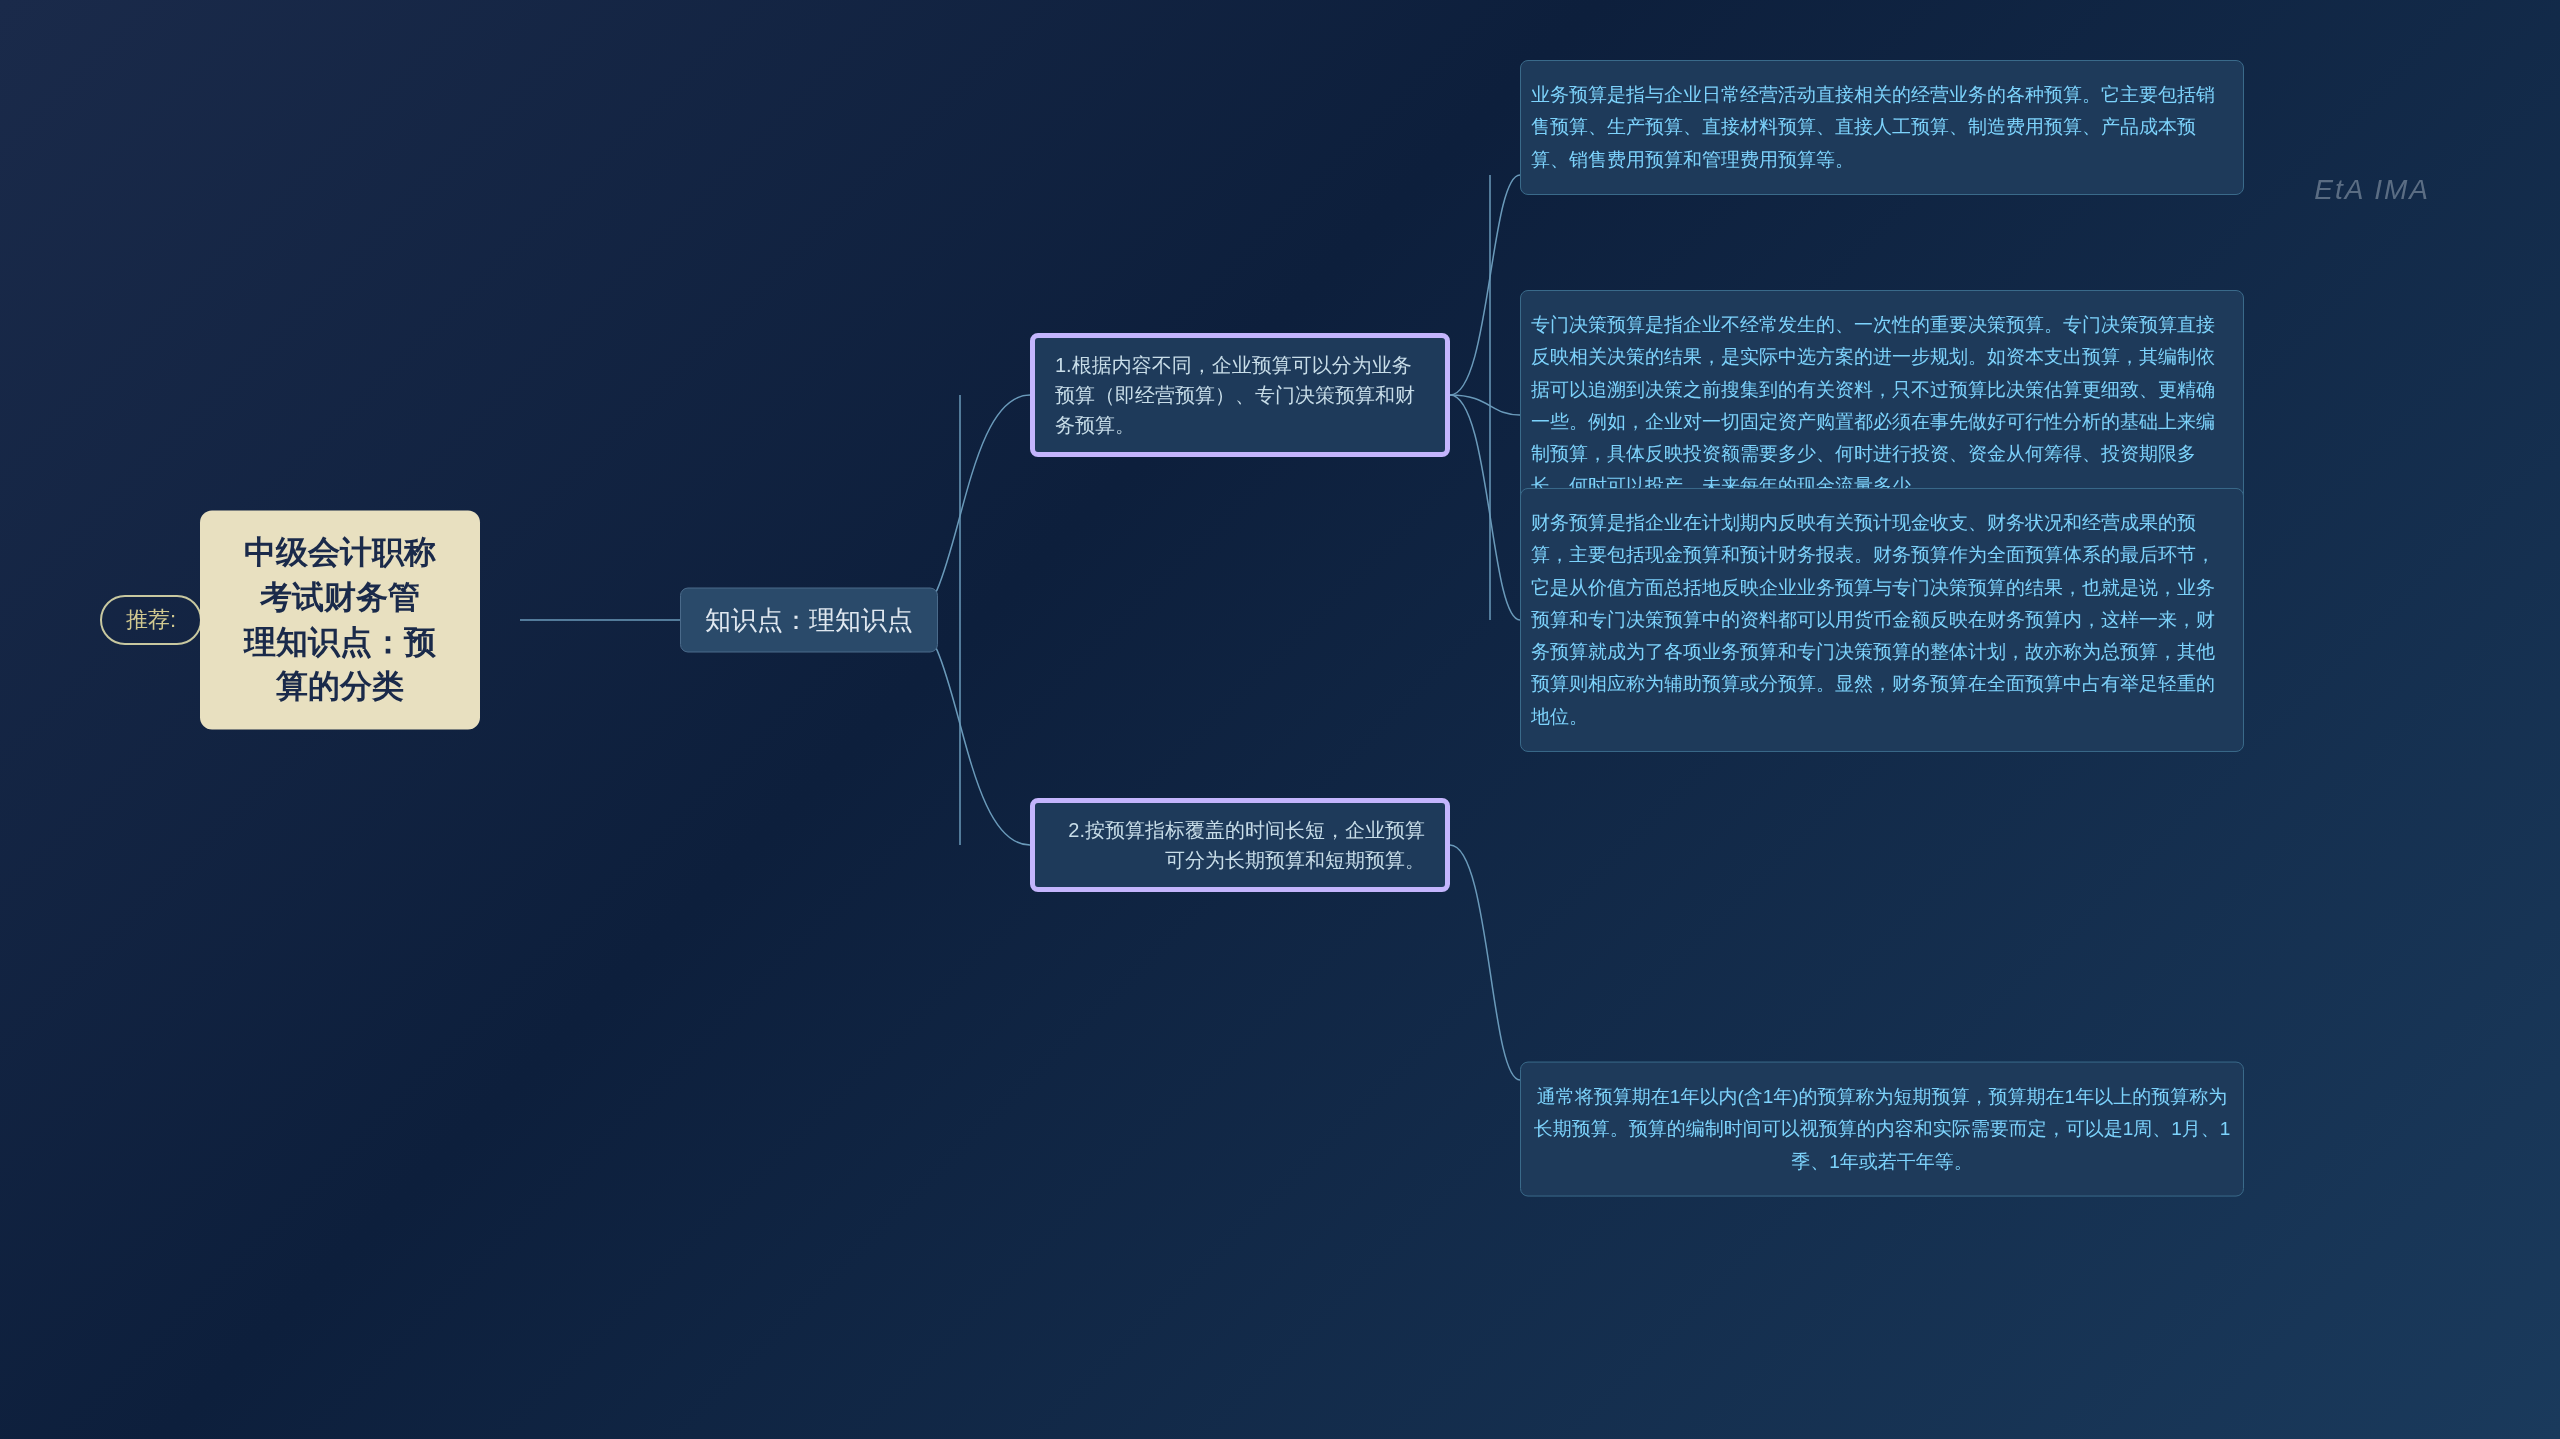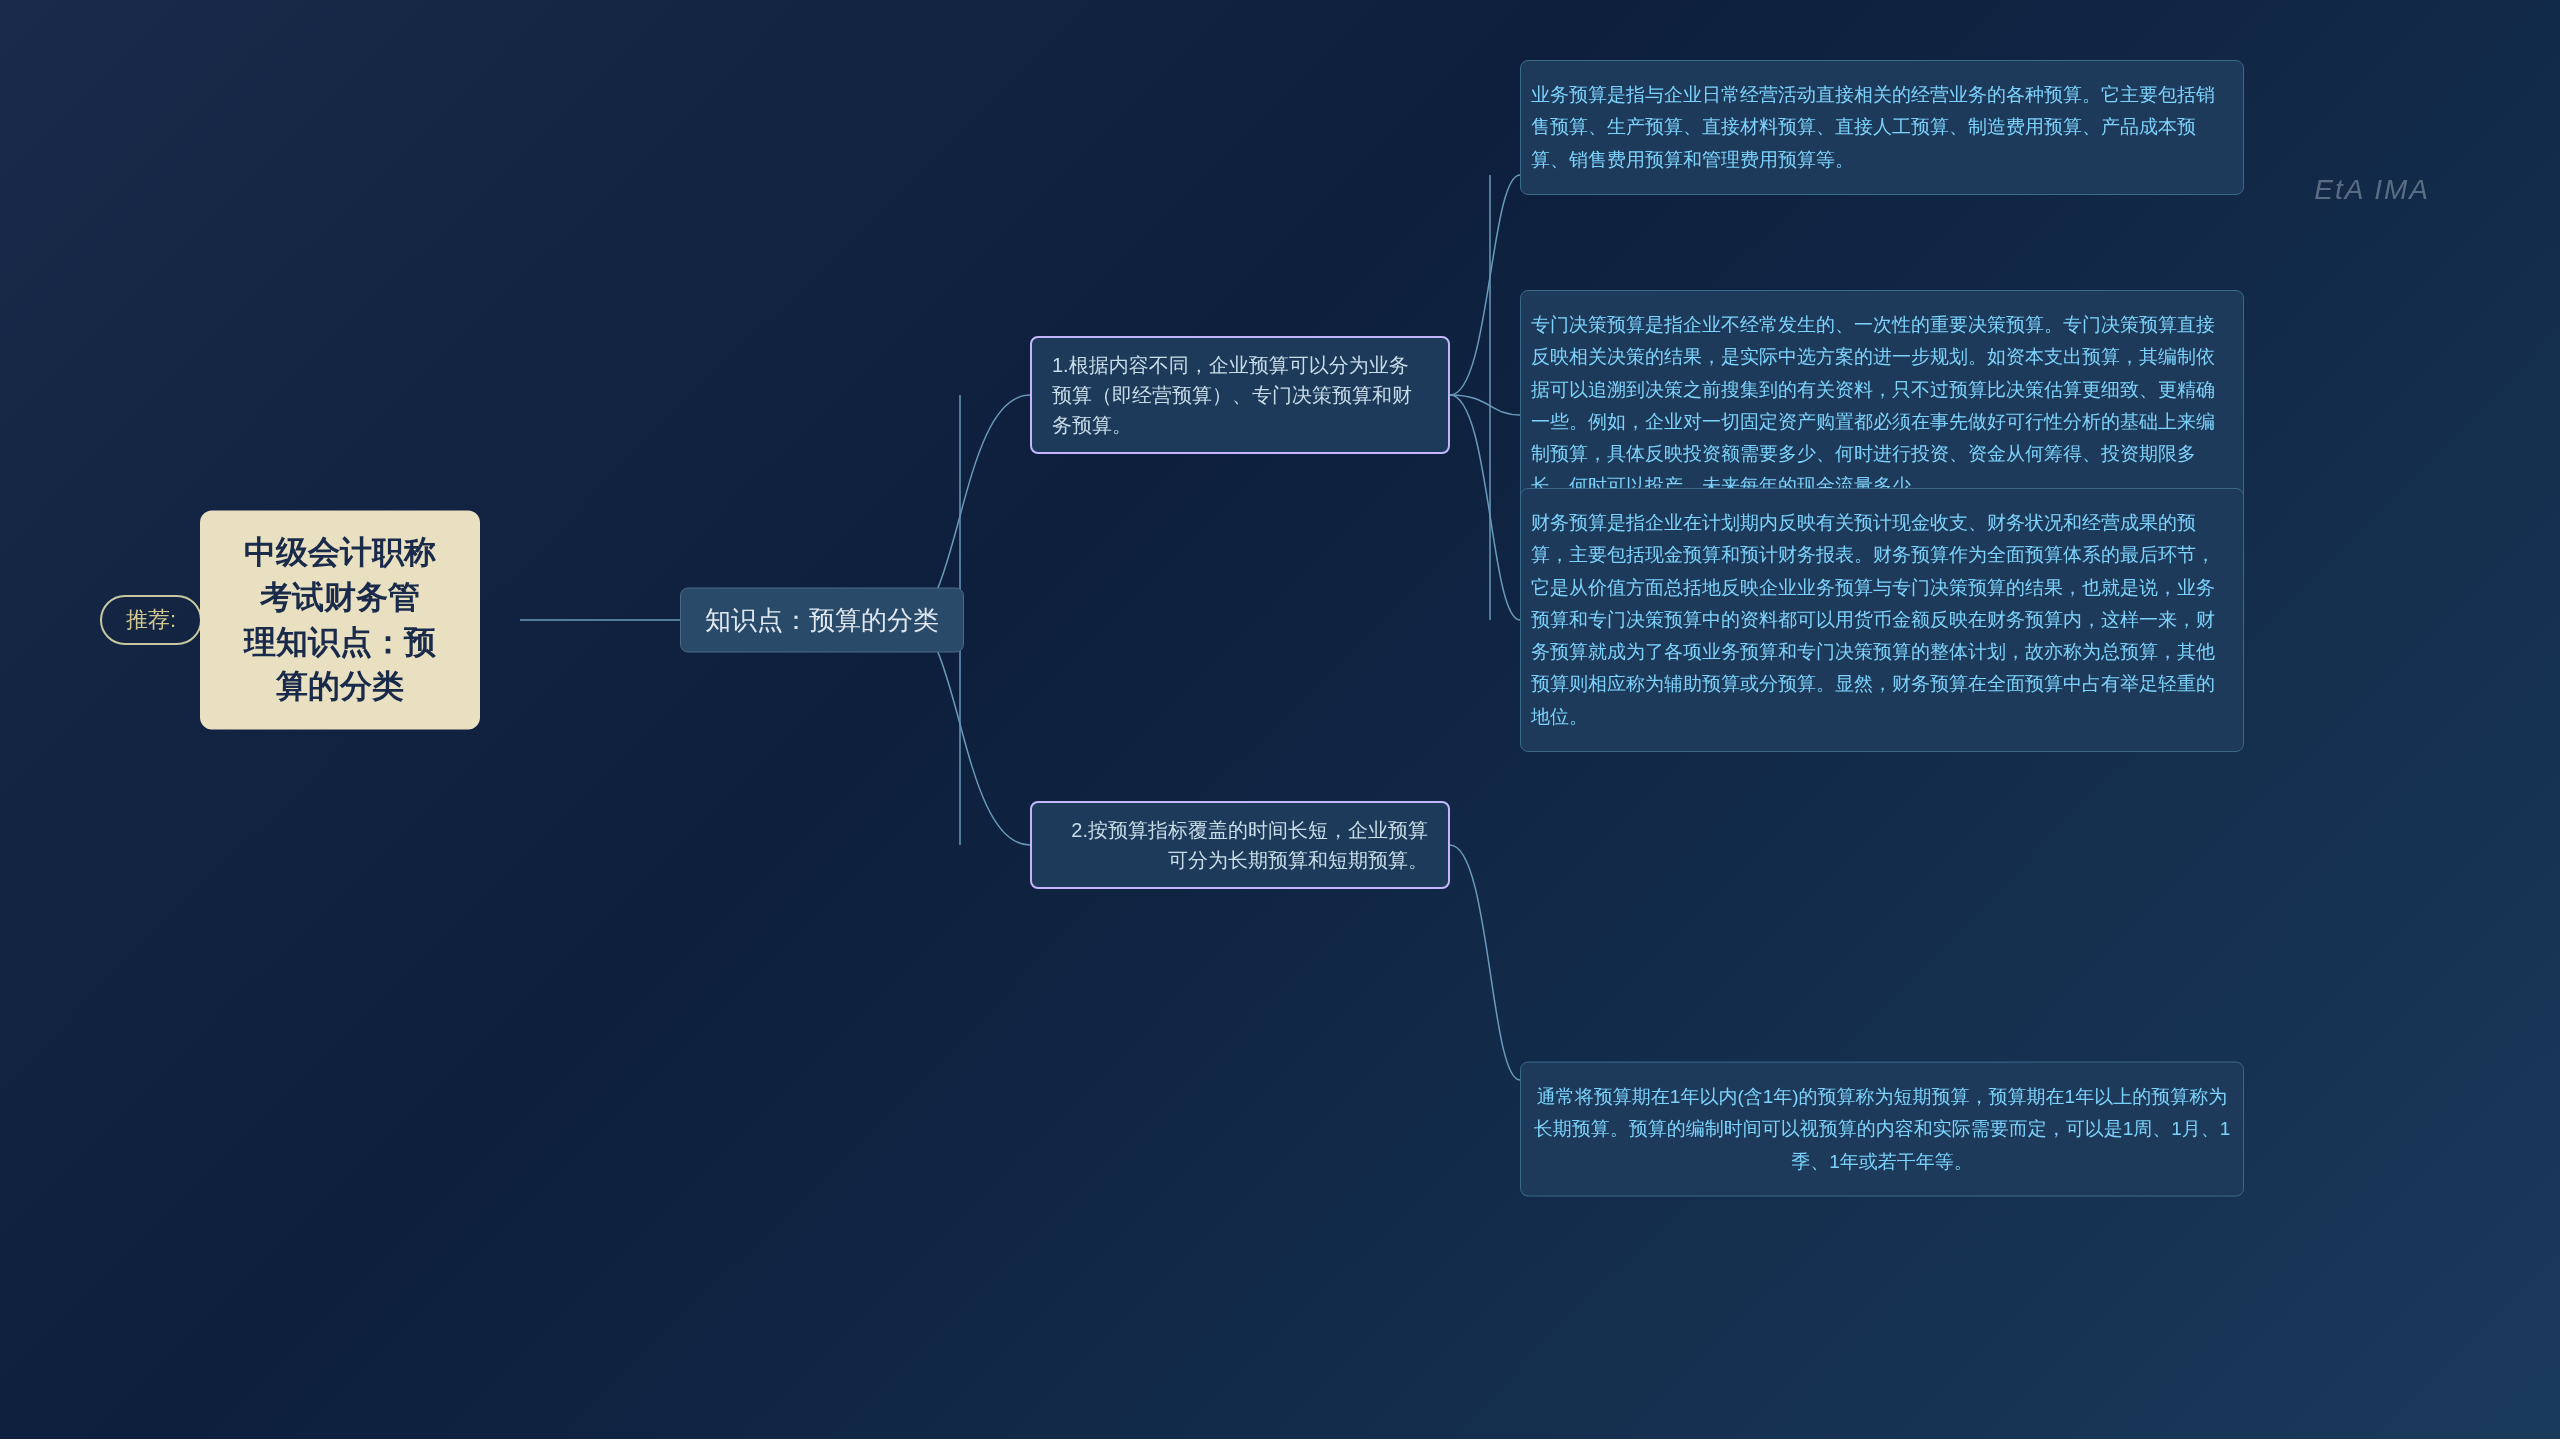--- a/index.html
+++ b/index.html
@@ -63,21 +63,21 @@
       color: #e0e8f0;
       font-size: 26px;
       white-space: nowrap;
     }
 
     
     .branch-node {
       position: absolute;
       left: 1030px;
       background: #1e3a5a;
-      border: 2px solid #c4b5fd;
+      border: 5px solid #c4b5fd;
       border-radius: 8px;
       padding: 12px 20px;
       color: #c8dde8;
       font-size: 20px;
       width: 420px;
       line-height: 1.5;
     }
 
     .branch-node-1 {
       top: 395px;
@@ -179,21 +179,21 @@
   <div class="root-node">
     <span>推荐:</span>
   </div>
 
   <div class="main-node">
     <div>中级会计职称考试财务管</div>
     <div>理知识点：预算的分类</div>
   </div>
 
   <div class="knowledge-node">
-    <span>知识点：预算的分类</span>
+    <span>知识点：理知识点</span>
   </div>
 
   <div class="branch-node branch-node-1">
     <span>1.根据内容不同，企业预算可以分为业务预算（即经营预算）、专门决策预算和财务预算。</span>
   </div>
 
   <div class="branch-node branch-node-2">
     <span>2.按预算指标覆盖的时间长短，企业预算可分为长期预算和短期预算。</span>
   </div>
 

